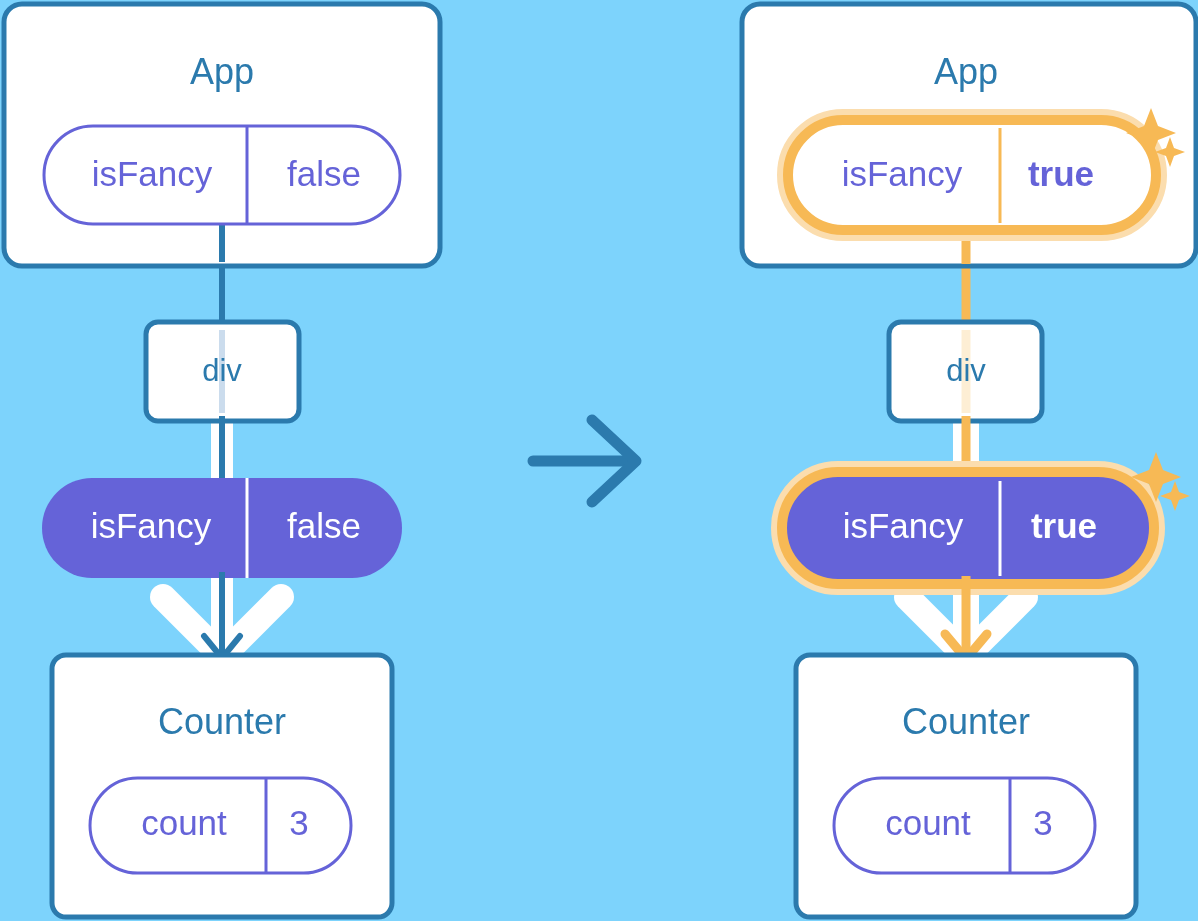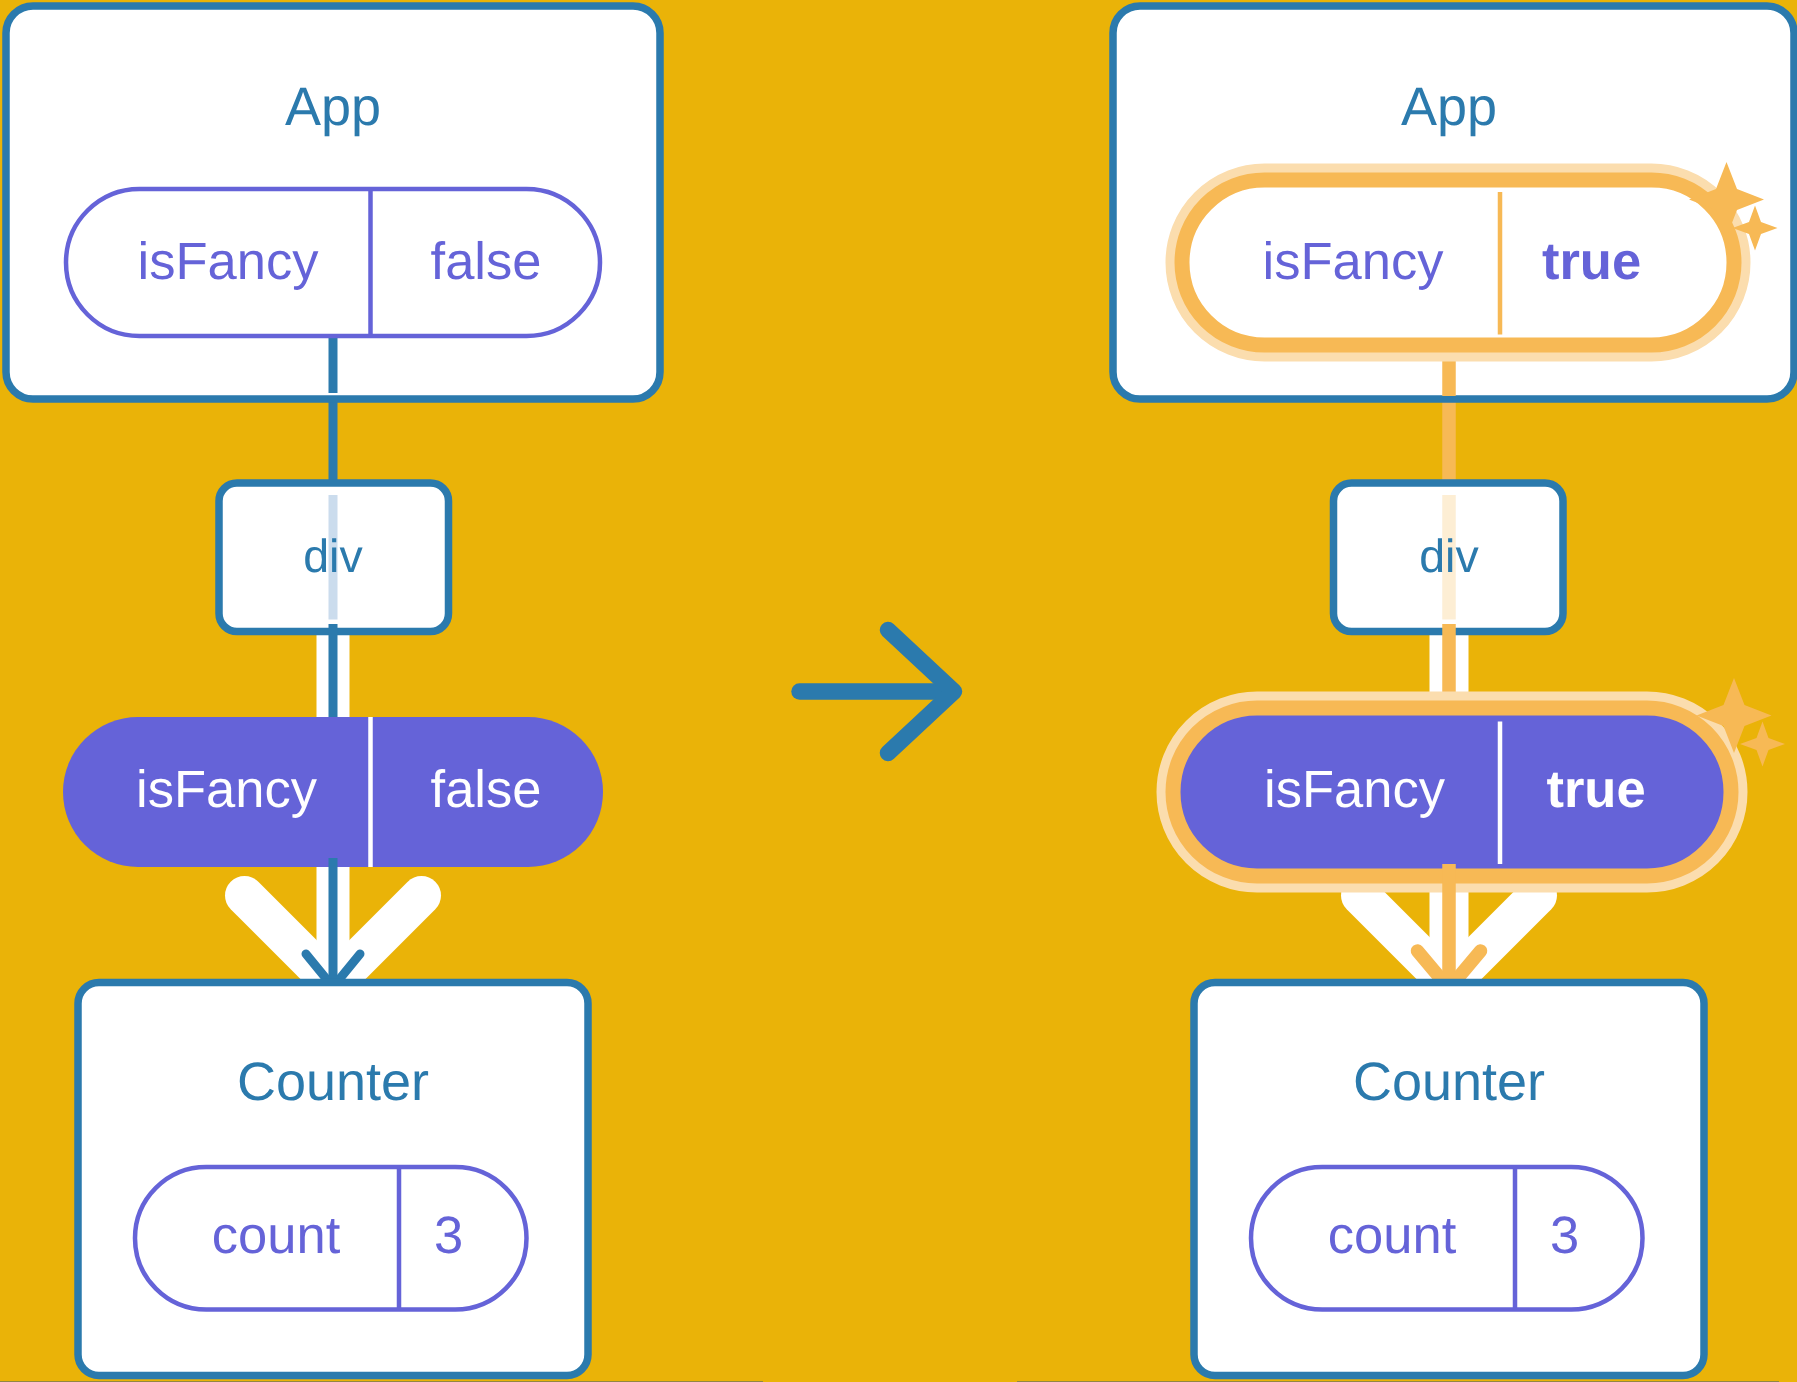--- a/index.html
+++ b/index.html
@@ -7,21 +7,21 @@
     padding: 0;
     background: #4d6772;
   }
   body {
     font-family: "Liberation Sans", sans-serif;
   }
   #stage {
     position: relative;
     width: 1198px;
     height: 921px;
-    background: #eab308;
+    background: #7dd3fc;
     overflow: hidden;
   }
   #stage svg {
     position: absolute;
     top: 0;
     left: 0;
     width: 1198px;
     height: 921px;
   }
   .box-title {

